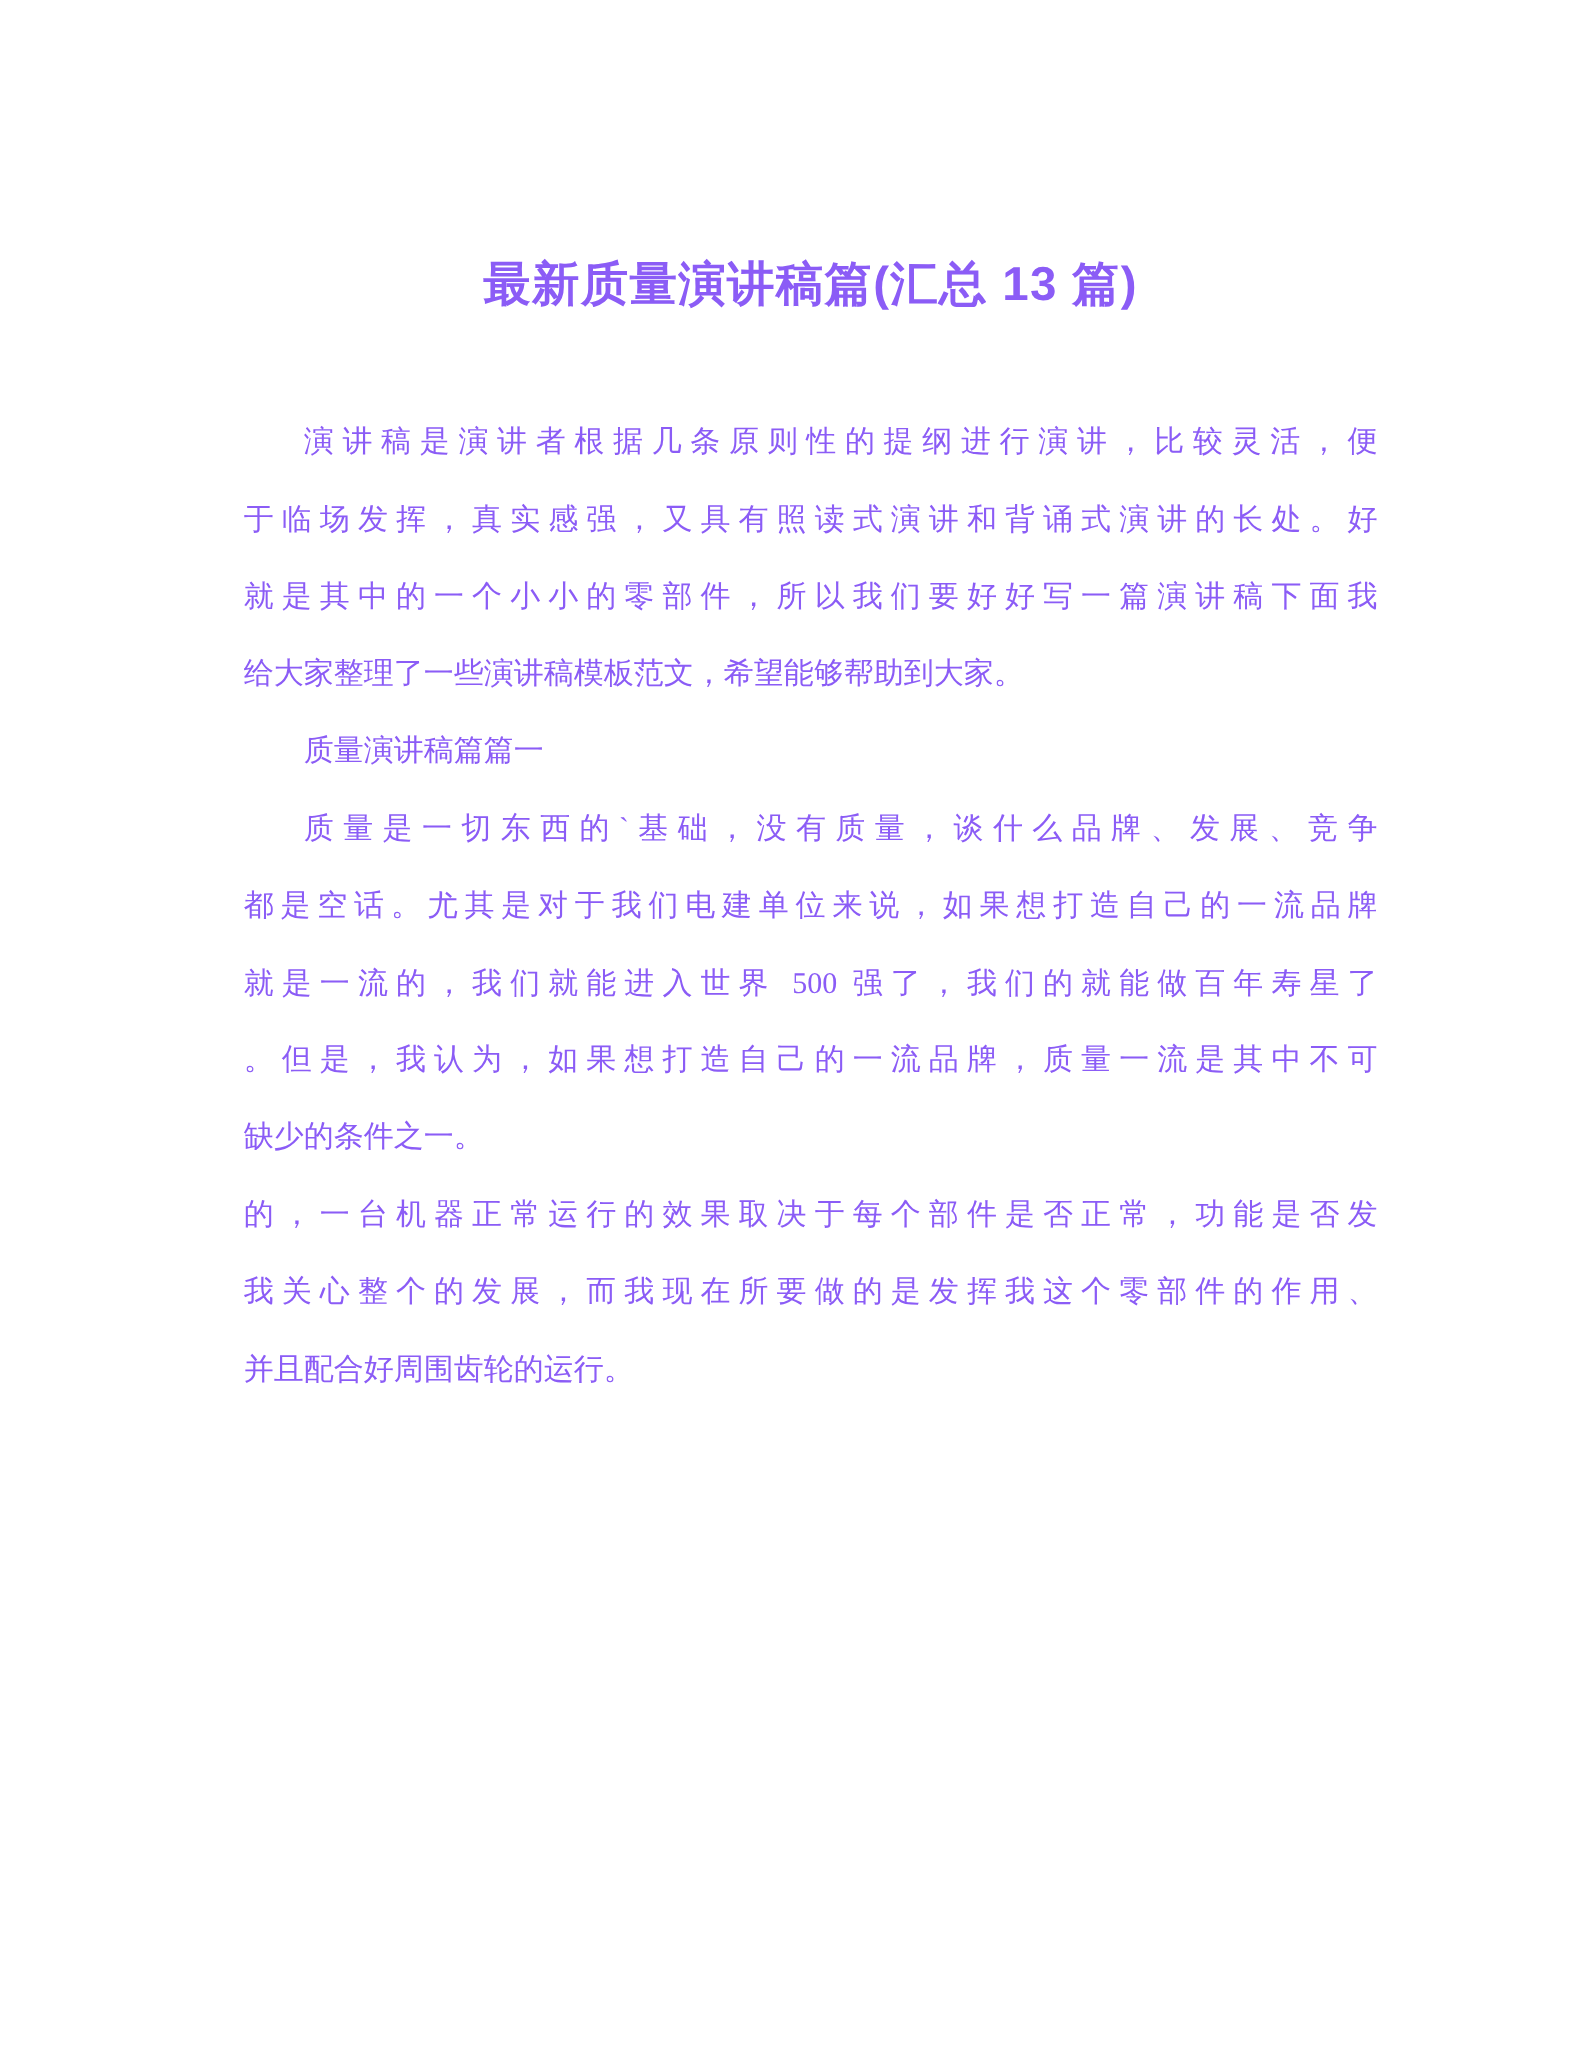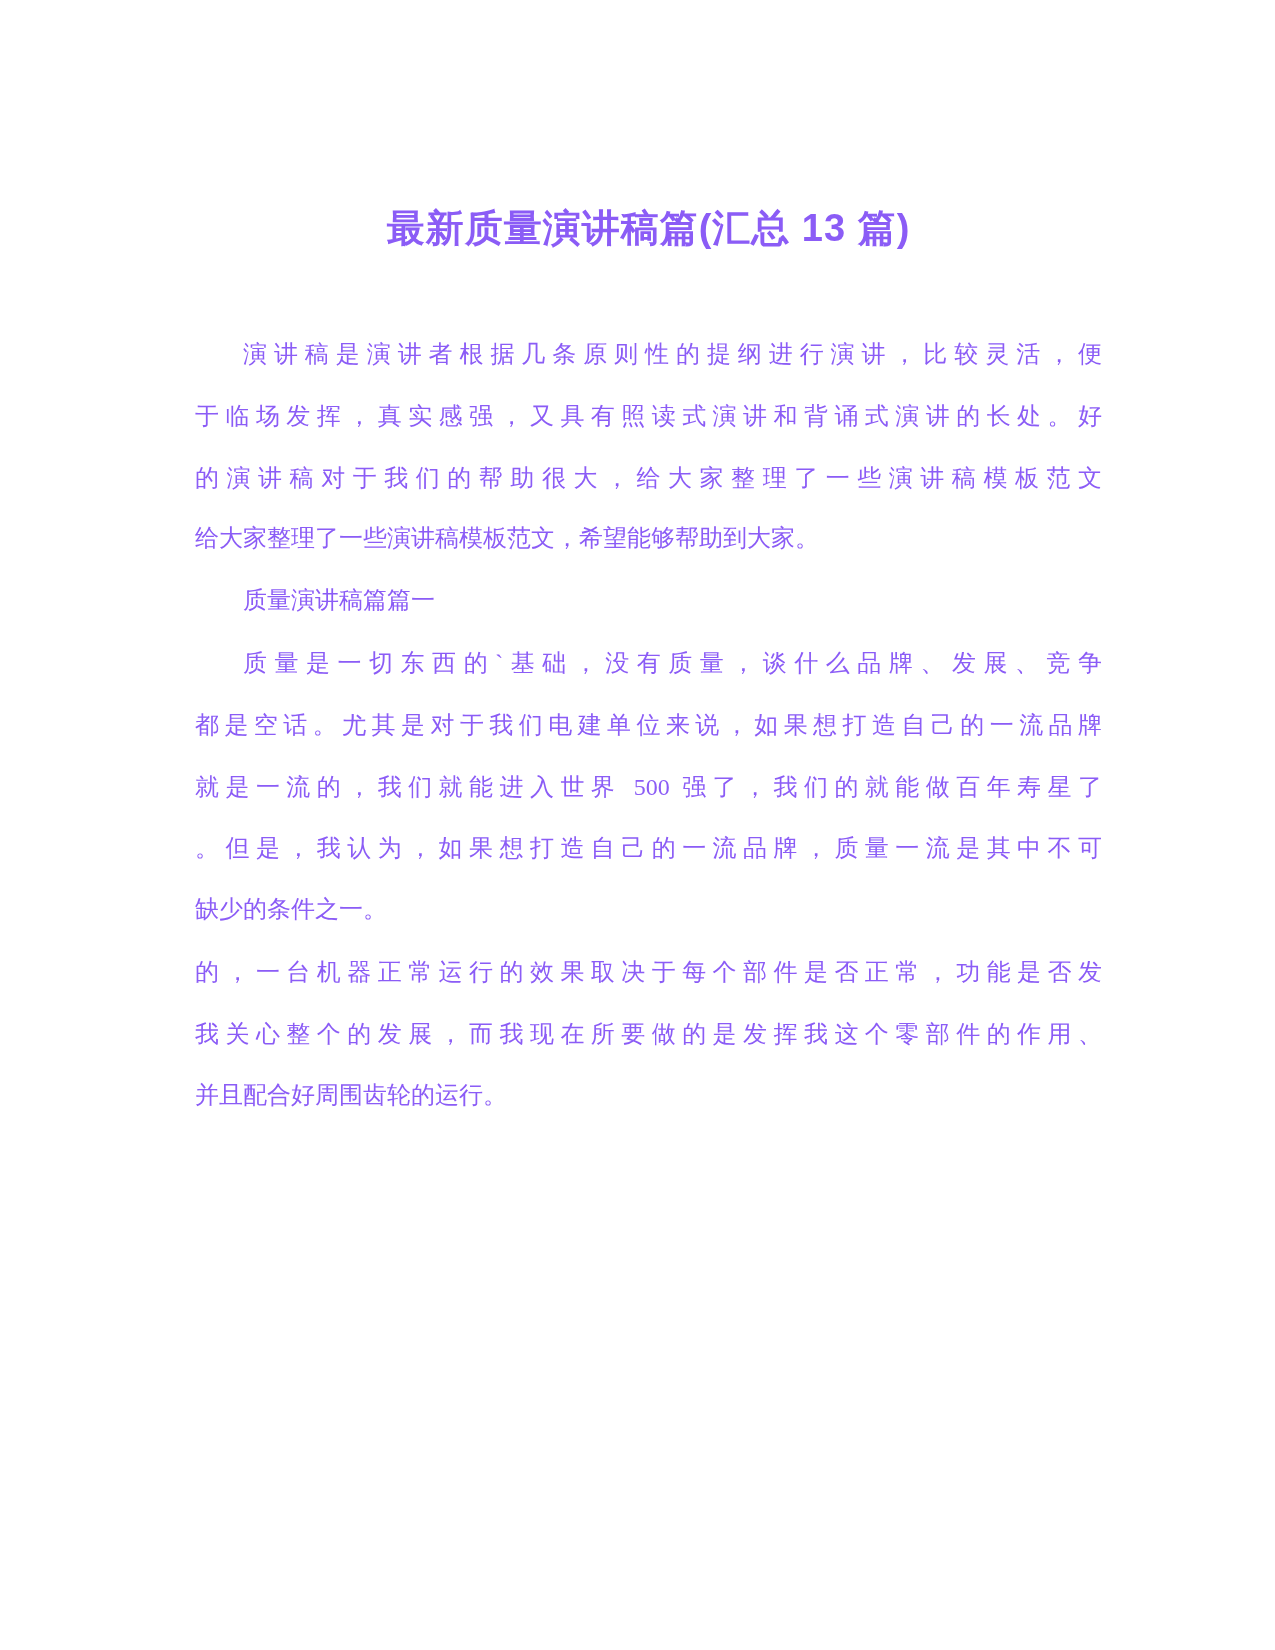--- a/index.html
+++ b/index.html
@@ -47,33 +47,32 @@
   .line {
     text-align: justify;
     text-align-last: justify;
     white-space: normal;
   }
   .line.first {
     text-indent: 2em;
   }
   .line.last {
     text-align-last: left;
-    font-family: Liberation Mono, monospace;
   }
 </style>
 </head>
 <body>
 
 <div class="page">
   <h1 class="doc-title">最新质量演讲稿篇(汇总 13 篇)</h1>
   <div class="doc-body" id="doc-body">
       <div class="para">
         <div class="line first">演讲稿是演讲者根据几条原则性的提纲进行演讲，比较灵活，便</div>
         <div class="line">于临场发挥，真实感强，又具有照读式演讲和背诵式演讲的长处。好</div>
-        <div class="line">的演讲稿对于我们的帮助很大，给大家整理了一些演讲稿模板范文</div>
+        <div class="line">就是其中的一个小小的零部件，所以我们要好好写一篇演讲稿下面我</div>
         <div class="line last">给大家整理了一些演讲稿模板范文，希望能够帮助到大家。</div>
       </div>
       <div class="para">
         <div class="line first last">质量演讲稿篇篇一</div>
       </div>
       <div class="para">
         <div class="line first">质量是一切东西的`基础，没有质量，谈什么品牌、发展、竞争</div>
         <div class="line">都是空话。尤其是对于我们电建单位来说，如果想打造自己的一流品牌</div>
         <div class="line">就是一流的，我们就能进入世界 500 强了，我们的就能做百年寿星了</div>
         <div class="line">。但是，我认为，如果想打造自己的一流品牌，质量一流是其中不可</div>

